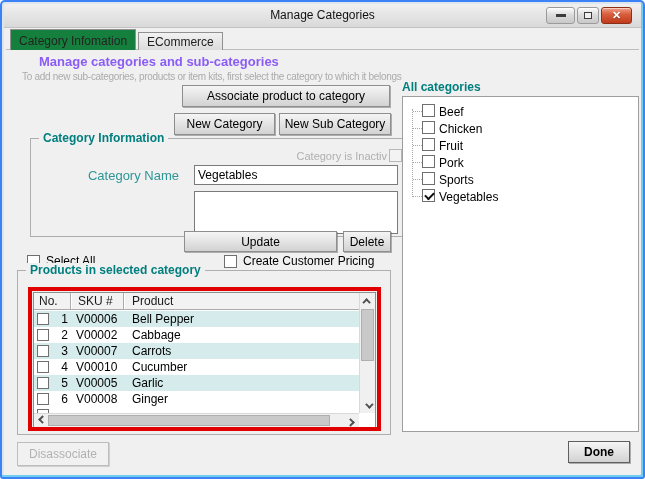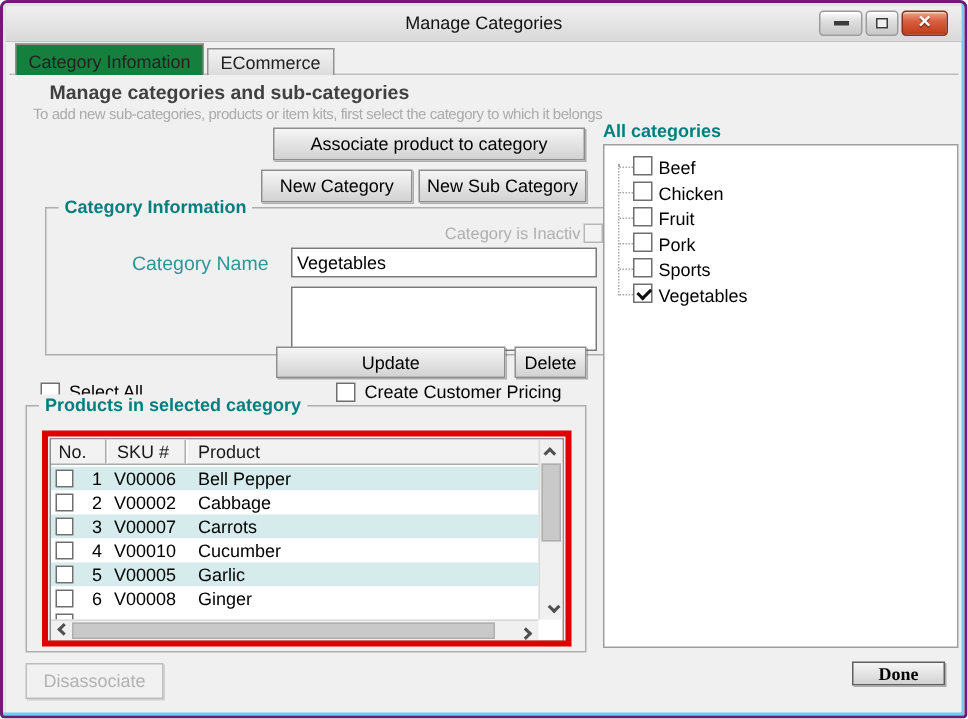--- a/index.html
+++ b/index.html
@@ -1,20 +1,20 @@
 <!DOCTYPE html>
 <html><head>
 <meta charset="utf-8">
 <style>
   * { margin:0; padding:0; box-sizing:border-box; }
   html,body { background:#FFFFFF; font-family:"Liberation Sans", sans-serif; }
 
   .window {
     position:relative; width:645px; height:479px; background:#F0F0F0;
-    border:2px solid #701a75; border-radius:5px 5px 3px 3px;
+    border:2px solid #3b82f6; border-radius:5px 5px 3px 3px;
     box-shadow: inset -2px -2px 0 #6FCDEF, inset 2px 2px 0 #DDE6EE;
     overflow:hidden;
   }
 
   
   .titlebar {
     position:absolute; top:2px; left:2px; right:2px; height:24px;
     background:linear-gradient(#F0F0F0,#D9D9D9);
     border-bottom:1px solid #C2C2C2; border-radius:3px 3px 0 0;
   }
@@ -39,39 +39,39 @@
 
   
   .tabstrip { position:absolute; top:27px; left:8px; height:21px; display:flex; align-items:flex-end; z-index:3; }
   .tab { font-size:12px; color:#222; border:1px solid #919191; border-bottom:none;
     padding:2px 8px 3px 8px; background:linear-gradient(#F2F2F2,#DCDCDC); height:18px; margin-left:2px; }
   .tab.selected { background:#15803d; height:21px; padding-top:4px; margin-left:0; z-index:4; }
   .tabline { position:absolute; top:47px; left:4px; right:4px; border-top:1px solid #BDBDBD; }
 
   
   .abs { position:absolute; }
-  .heading { left:31px; top:52px; font-size:13px; font-weight:bold; color:#404040; white-space:nowrap; }
+  .heading { left:37px; top:52px; font-size:13px; font-weight:bold; color:#8b5cf6; white-space:nowrap; }
   .subheading { left:20px; top:69px; font-size:10px; letter-spacing:-0.3px; color:#ABABAB; white-space:nowrap; }
   .teal { color:#017E7E; font-weight:bold; }
 
   
   .btn {
     position:absolute; display:flex; align-items:center; justify-content:center;
     font-size:12px; color:#000; cursor:default;
     background:linear-gradient(#F5F5F5,#E2E2E2 55%,#D2D2D2);
     border:1px solid #8E8E8E; box-shadow:1px 1px 0 rgba(90,90,90,.45);
   }
   .btn-associate { left:180px; top:83px;  width:208px; height:22px; }
   .btn-newcat    { left:172px; top:111px; width:101px; height:22px; }
   .btn-newsub    { left:277px; top:111px; width:112px; height:22px; }
   .btn-update    { left:182px; top:229px; width:153px; height:21px; }
   .btn-delete    { left:341px; top:229px; width:48px;  height:21px; }
   .btn-disassociate { left:15px; top:440px; width:92px; height:24px;
     color:#B2B2B2; background:#F1F1F1; border-color:#BDBDBD; box-shadow:1px 1px 0 rgba(160,160,160,.4); }
-  .btn-done { left:566px; top:439px; width:62px; height:16px; font-weight:bold; border-color:#5F5F5F;font-family:Liberation Serif, serif; }
+  .btn-done { left:566px; top:439px; width:62px; height:22px; font-weight:bold; border-color:#5F5F5F; }
 
   
   .cb { display:inline-block; width:13px; height:13px; background:#FFF;
     border:1px solid #6F6F6F; position:relative; flex:none; }
   .cb[data-checked="true"]::after { content:""; position:absolute; left:2px; top:2px;
     width:7px; height:4px; border-left:2px solid #101010; border-bottom:2px solid #101010;
     transform:rotate(-45deg); }
   .cb.disabled { border-color:#B7B7B7; background:#F3F3F3; }
 
   

